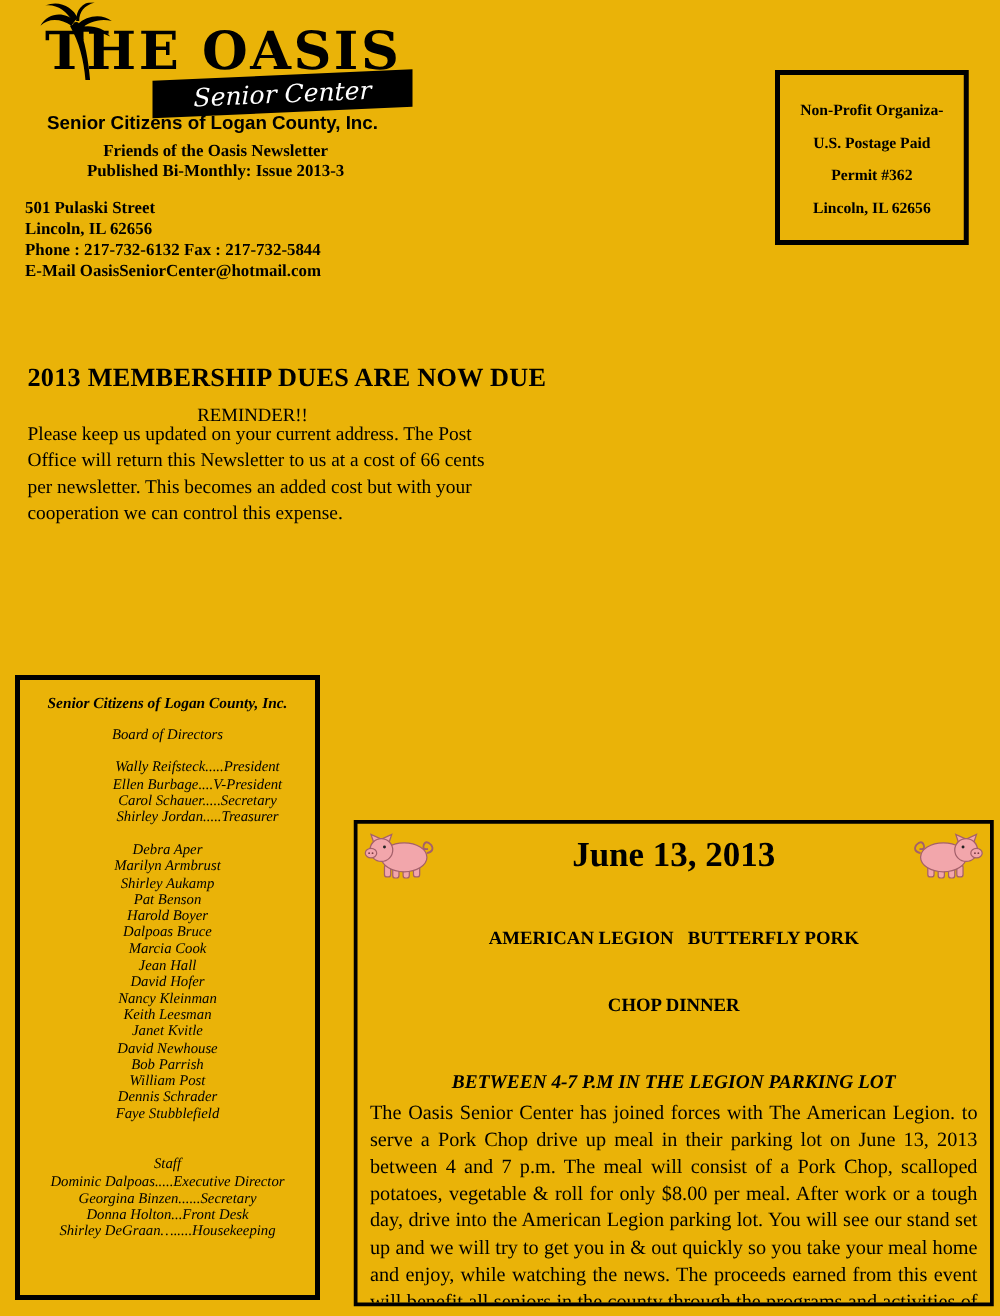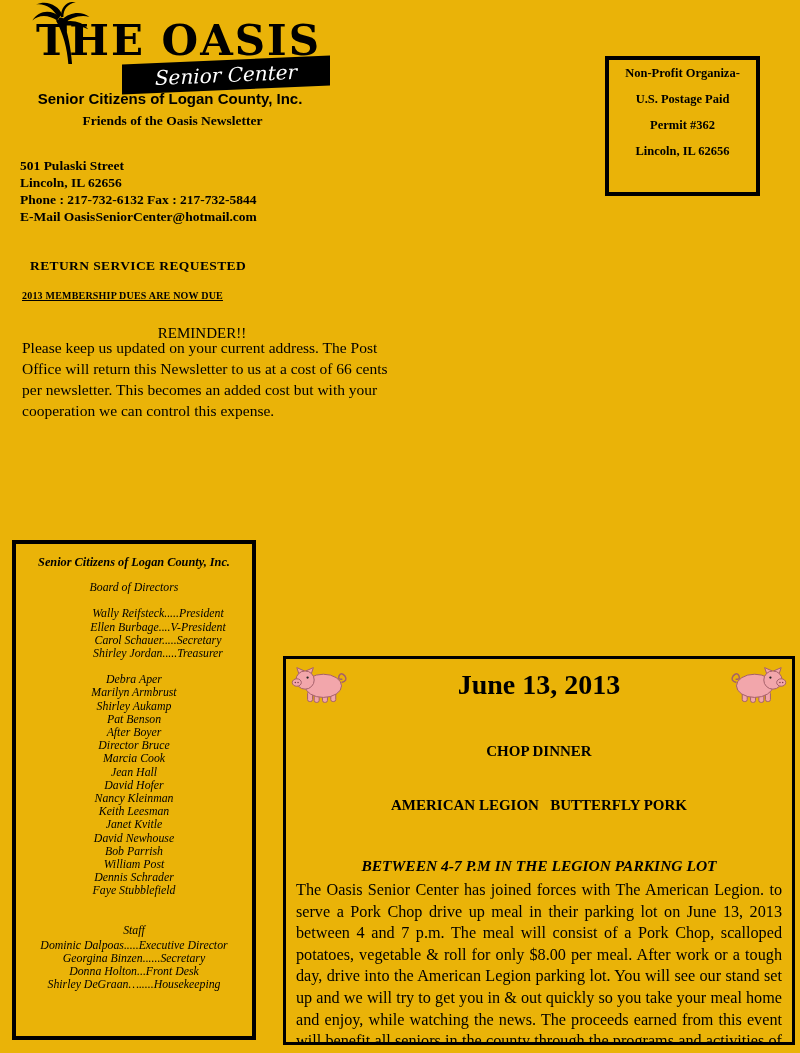--- a/index.html
+++ b/index.html
@@ -31,33 +31,33 @@
     position:absolute; left:20px; top:113px; width:305px; text-align:center;
     font-weight:bold; font-size:13.5px; line-height:16px;
   }
   .address-block {
     position:absolute; left:20px; top:157px; width:305px; 
     font-weight:bold; font-size:13.5px; line-height:17px;
   }
 
   
   .postal-box {
-    position:absolute; left:605px; top:56px; width:155px; height:140px;
+    position:absolute; left:620px; top:56px; width:155px; height:140px;
     border:4px solid #000; text-align:center;
-    font-weight:bold; font-size:12.5px; line-height:26px; padding-top:0;
+    font-weight:bold; font-size:12.5px; line-height:26px; padding-top:15px;
   }
 
   
   .return-service {
     position:absolute; left:30px; top:258px;
     font-weight:bold; font-size:13.5px; letter-spacing:0.4px;
   }
   .dues-heading {
     position:absolute; left:22px; top:290px;
-    font-weight:bold; font-size:10px; text-decoration:underline;
+    font-weight:bold; font-size:21px; 
     letter-spacing:0.2px; white-space:nowrap;
   }
   .dues-reminder {
     position:absolute; left:22px; top:313px; width:360px; text-align:center;
     font-size:15px;
     margin-top:12px;
   }
   .dues-body {
     position:absolute; left:22px; top:337px; width:370px;
     font-size:15.5px; line-height:21px;
@@ -136,38 +136,38 @@
       <div class="logo-title">THE OASIS</div>
       <div class="logo-banner">
         <span>Senior Center</span>
       </div>
     </div>
 
     <div class="org-name">Senior Citizens of Logan County, Inc.</div>
 
     <div class="issue-block">
       <div>Friends of the Oasis Newsletter</div>
+      <div>Published Bi-Monthly: Issue 2013-3</div>
     </div>
 
     <div class="address-block">
       <div>501 Pulaski Street</div>
       <div>Lincoln, IL 62656</div>
       <div>Phone : 217-732-6132 Fax :  217-732-5844</div>
       <div>E-Mail  OasisSeniorCenter@hotmail.com</div>
     </div>
   </header>
 
   <div class="postal-box">
       <div>Non-Profit Organiza-</div>
       <div>U.S. Postage Paid</div>
       <div>Permit #362</div>
       <div>Lincoln, IL  62656</div>
     </div>
 
-  <div class="return-service">RETURN SERVICE REQUESTED</div>
 
   <section>
     <div class="dues-heading">2013 MEMBERSHIP DUES ARE NOW DUE</div>
     <div class="dues-reminder">REMINDER!!</div>
     <p class="dues-body">Please keep us updated on your current address. The Post Office will return this Newsletter to us at a cost of 66 cents  per newsletter. This becomes an added cost but with your cooperation we can control this expense.</p>
   </section>
 
   <aside class="board-box">
     <div class="board-title">Senior Citizens of Logan County, Inc.</div>
     <div class="board-heading">Board of Directors</div>
@@ -175,22 +175,22 @@
         <div>Wally Reifsteck.....President</div>
         <div>Ellen Burbage....V-President</div>
         <div>Carol Schauer.....Secretary</div>
         <div>Shirley Jordan.....Treasurer</div>
       </div>
     <div class="board-members">
         <div>Debra Aper</div>
         <div>Marilyn Armbrust</div>
         <div>Shirley Aukamp</div>
         <div>Pat Benson</div>
-        <div>After Boyer</div>
-        <div>Director Bruce</div>
+        <div>Harold Boyer</div>
+        <div>Dalpoas Bruce</div>
         <div>Marcia Cook</div>
         <div>Jean Hall</div>
         <div>David Hofer</div>
         <div>Nancy Kleinman</div>
         <div>Keith Leesman</div>
         <div>Janet Kvitle</div>
         <div>David Newhouse</div>
         <div>Bob Parrish</div>
         <div>William Post</div>
         <div>Dennis Schrader</div>
@@ -209,22 +209,22 @@
     <svg class="pig pig-left" viewBox="0 0 70 46" fill="#f2a6ab">
         <use href="#pig-shape"></use>
       </svg>
     <svg class="pig pig-right" viewBox="0 0 70 46" fill="#f2a6ab">
         <use href="#pig-shape"></use>
       </svg>
 
     <h2 class="event-date">June 13, 2013</h2>
 
     <div class="event-title">
+      <div>AMERICAN LEGION   BUTTERFLY PORK</div>
       <div>CHOP DINNER</div>
-      <div>AMERICAN LEGION   BUTTERFLY PORK</div>
     </div>
 
     <div class="event-subtitle">BETWEEN 4-7 P.M IN THE LEGION PARKING LOT</div>
 
     <p class="event-body">The Oasis Senior Center has joined forces with The American Legion. to serve a Pork Chop drive up meal in their parking lot on June 13, 2013 between 4 and 7 p.m. The meal will consist of a  Pork Chop, scalloped potatoes, vegetable &amp; roll for only $8.00 per meal. After work or a tough day, drive into the American Legion parking lot. You will see our stand set up and we will try to get you in &amp; out quickly so you take your meal home and enjoy, while watching the news. The proceeds earned from this event will benefit all  seniors in the county through the programs and activities of the Oasis Senior Center.</p>
 
   </section>
 
 </div>
 

